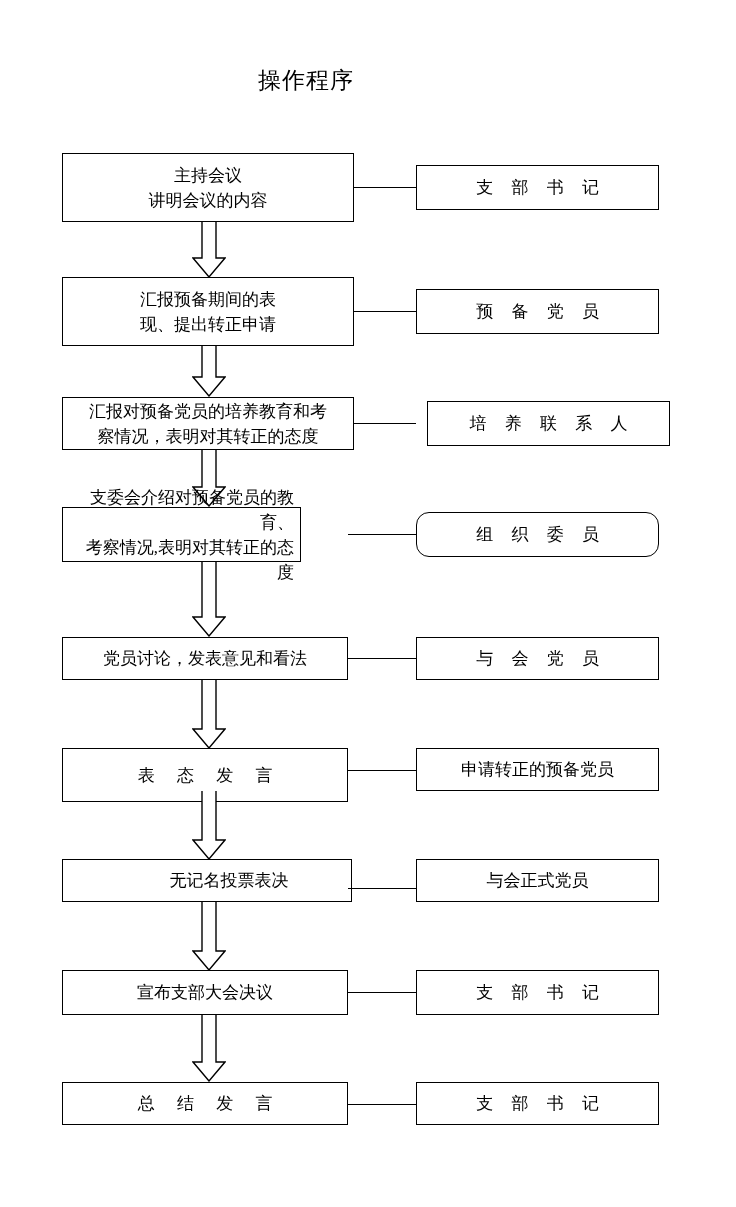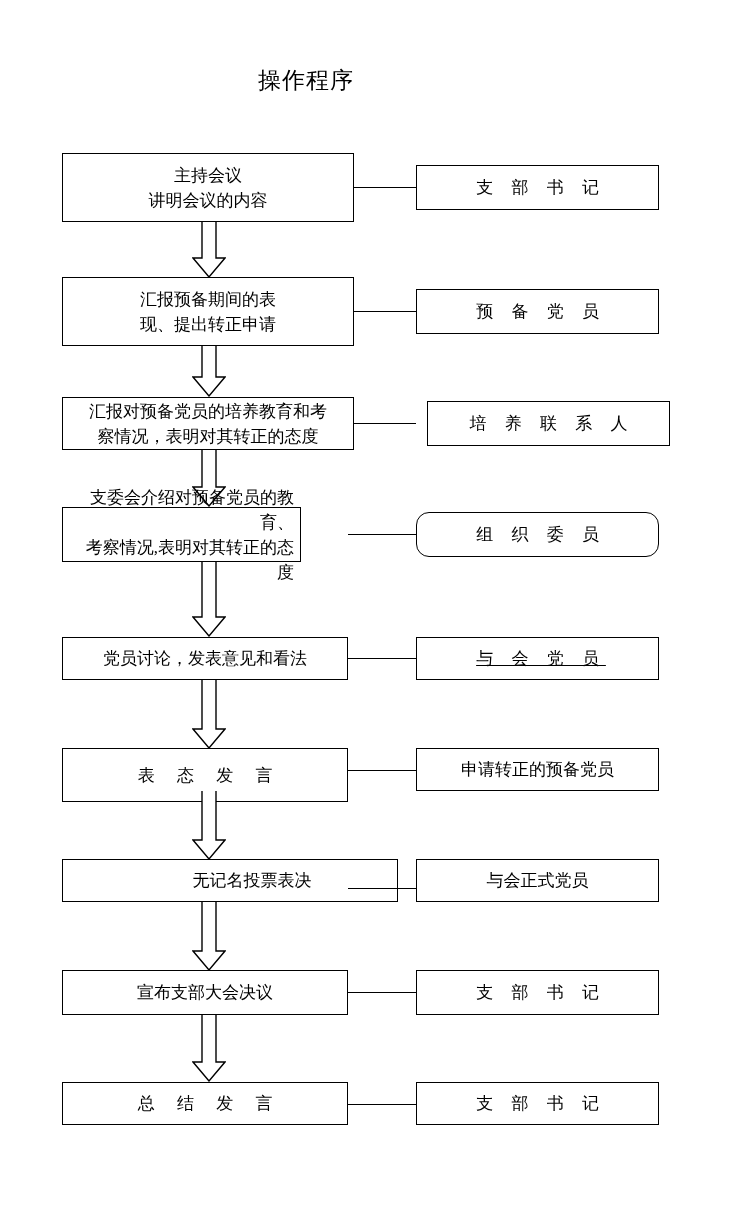--- a/index.html
+++ b/index.html
@@ -132,21 +132,21 @@
   <div class="block-arrow" style="left:192px; top:562px; width:34px; height:75px;">
     <svg width="34" height="75" viewBox="0 0 34 75">
       <path d="M10,0 L10,55 L1,55 L17,74 L33,55 L24,55 L24,0" fill="#ffffff" stroke="#000000" stroke-width="1.4"></path>
     </svg>
   </div>
 
   <div class="node proc" style="left:62px; top:637px; width:286px; height:43px;">
     <span class="node-text">党员讨论，发表意见和看法</span>
   </div>
   <div class="connector" style="left:348px; top:658px; width:68px;"></div>
-  <div class="node actor spaced" style="left:416px; top:637px; width:243px; height:43px;text-decoration:underline;">
+  <div class="node actor spaced" style="left:416px; top:637px; width:243px; height:43px;">
     <span class="node-text">与 会 党 员</span>
   </div>
   <div class="block-arrow" style="left:192px; top:680px; width:34px; height:69px;">
     <svg width="34" height="69" viewBox="0 0 34 69">
       <path d="M10,0 L10,49 L1,49 L17,68 L33,49 L24,49 L24,0" fill="#ffffff" stroke="#000000" stroke-width="1.4"></path>
     </svg>
   </div>
 
   <div class="node proc spaced-wide" style="left:62px; top:748px; width:286px; height:54px;">
     <span class="node-text">表 态 发 言</span>
@@ -154,21 +154,21 @@
   <div class="connector" style="left:348px; top:770px; width:68px;"></div>
   <div class="node actor" style="left:416px; top:748px; width:243px; height:43px;">
     <span class="node-text">申请转正的预备党员</span>
   </div>
   <div class="block-arrow" style="left:192px; top:791px; width:34px; height:69px;">
     <svg width="34" height="69" viewBox="0 0 34 69">
       <path d="M10,0 L10,49 L1,49 L17,68 L33,49 L24,49 L24,0" fill="#ffffff" stroke="#000000" stroke-width="1.4"></path>
     </svg>
   </div>
 
-  <div class="node proc" style="left:62px; top:859px; width:336px; height:43px;padding-left:44px;">
+  <div class="node proc" style="left:62px; top:859px; width:290px; height:43px;padding-left:44px;">
     <span class="node-text">无记名投票表决</span>
   </div>
   <div class="connector" style="left:348px; top:888px; width:68px;"></div>
   <div class="node actor" style="left:416px; top:859px; width:243px; height:43px;">
     <span class="node-text">与会正式党员</span>
   </div>
   <div class="block-arrow" style="left:192px; top:902px; width:34px; height:69px;">
     <svg width="34" height="69" viewBox="0 0 34 69">
       <path d="M10,0 L10,49 L1,49 L17,68 L33,49 L24,49 L24,0" fill="#ffffff" stroke="#000000" stroke-width="1.4"></path>
     </svg>

